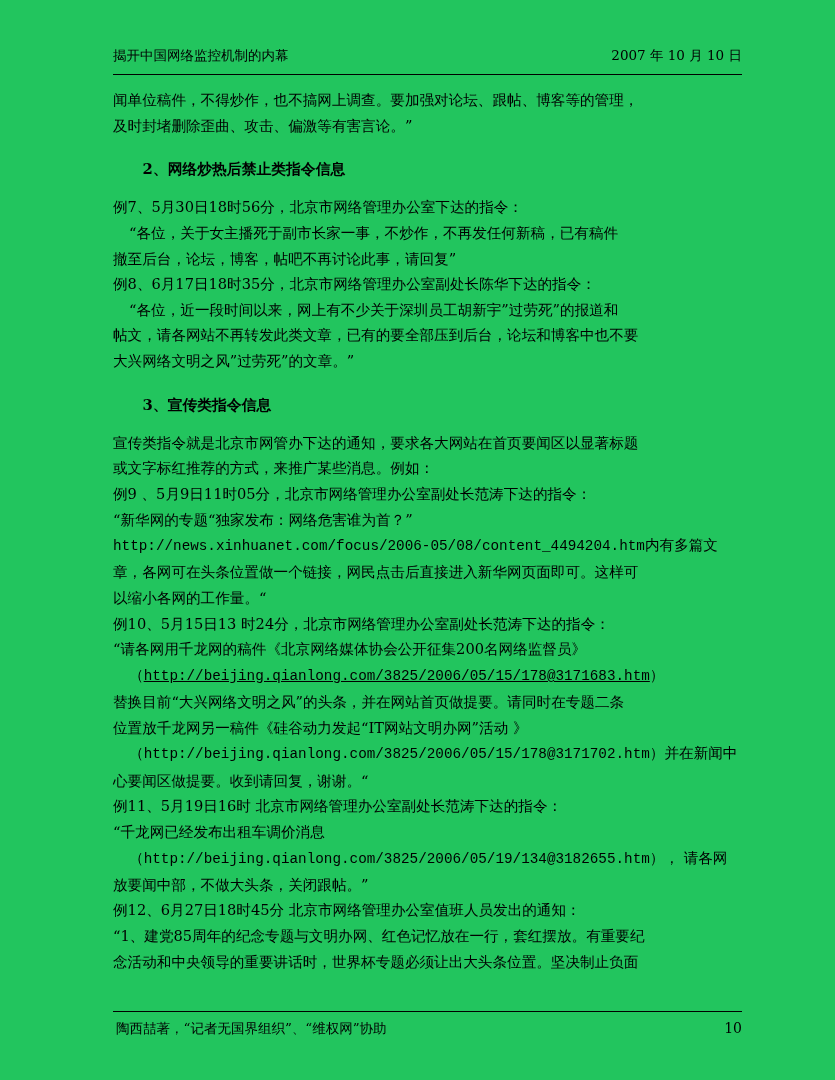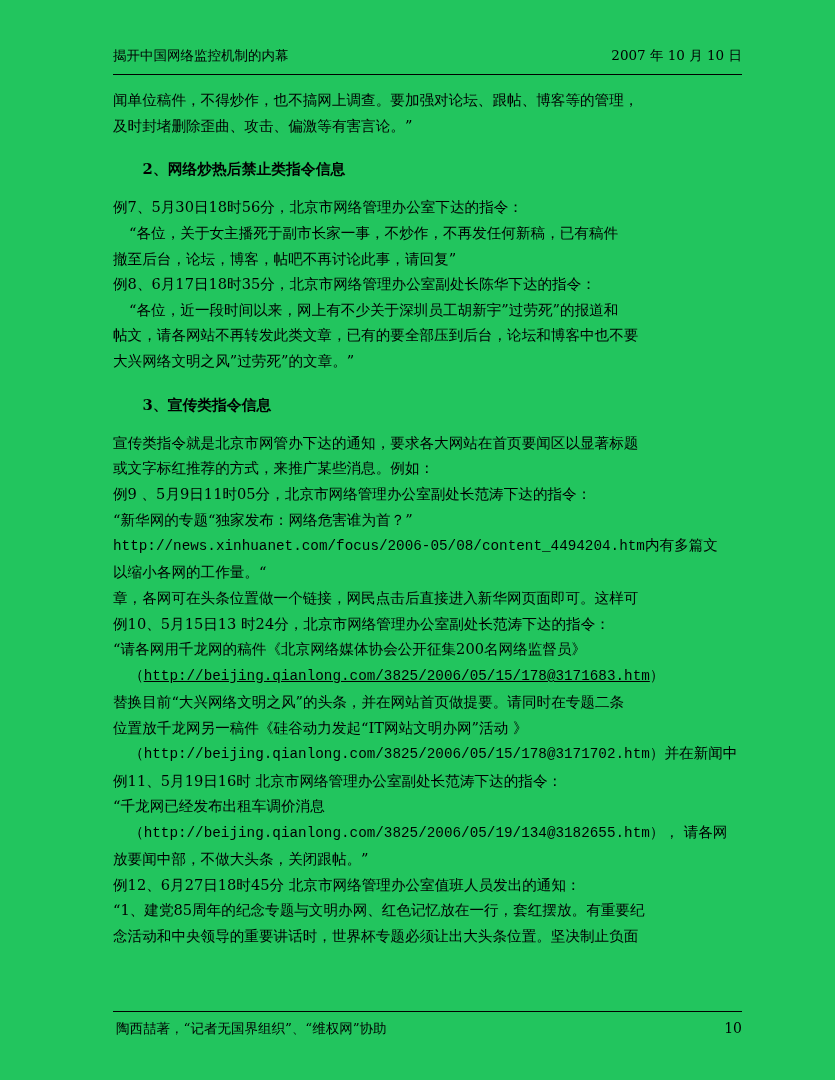--- a/index.html
+++ b/index.html
@@ -130,29 +130,30 @@
       <p class="para">大兴网络文明之风”过劳死”的文章。”</p>
 
       <p class="heading">3、宣传类指令信息</p>
 
       <p class="para">宣传类指令就是北京市网管办下达的通知，要求各大网站在首页要闻区以显著标题</p>
       <p class="para">或文字标红推荐的方式，来推广某些消息。例如：</p>
 
       <p class="para gap">例9 、5月9日11时05分，北京市网络管理办公室副处长范涛下达的指令：</p>
       <p class="para">“新华网的专题“独家发布：网络危害谁为首？”</p>
       <p class="para"><span class="urltext">http://news.xinhuanet.com/focus/2006-05/08/content_4494204.htm</span><span>内有多篇文</span></p>
+      <p class="para">章，各网可在头条位置做一个链接，网民点击后直接进入新华网页面即可。这样可</p>
       <p class="para">以缩小各网的工作量。“</p>
-      <p class="para">章，各网可在头条位置做一个链接，网民点击后直接进入新华网页面即可。这样可</p>
 
       <p class="para gap">例10、5月15日13 时24分，北京市网络管理办公室副处长范涛下达的指令：</p>
       <p class="para">“请各网用千龙网的稿件《北京网络媒体协会公开征集200名网络监督员》</p>
       <p class="para hang"><span>（</span><span class="urltext link">http://beijing.qianlong.com/3825/2006/05/15/178@3171683.htm</span><span>）</span></p>
       <p class="para">替换目前“大兴网络文明之风”的头条，并在网站首页做提要。请同时在专题二条</p>
       <p class="para">位置放千龙网另一稿件《硅谷动力发起“IT网站文明办网”活动 》</p>
       <p class="para hang"><span>（</span><span class="urltext">http://beijing.qianlong.com/3825/2006/05/15/178@3171702.htm</span><span>）并在新闻中</span></p>
+      <p class="para">心要闻区做提要。收到请回复，谢谢。“</p>
 
       <p class="para gap">例11、5月19日16时  北京市网络管理办公室副处长范涛下达的指令：</p>
       <p class="para">“千龙网已经发布出租车调价消息</p>
       <p class="para hang"><span>（</span><span class="urltext">http://beijing.qianlong.com/3825/2006/05/19/134@3182655.htm</span><span>）， 请各网</span></p>
       <p class="para">放要闻中部，不做大头条，关闭跟帖。”</p>
 
       <p class="para gap">例12、6月27日18时45分  北京市网络管理办公室值班人员发出的通知：</p>
       <p class="para">“1、建党85周年的纪念专题与文明办网、红色记忆放在一行，套红摆放。有重要纪</p>
       <p class="para">念活动和中央领导的重要讲话时，世界杯专题必须让出大头条位置。坚决制止负面</p>
 

